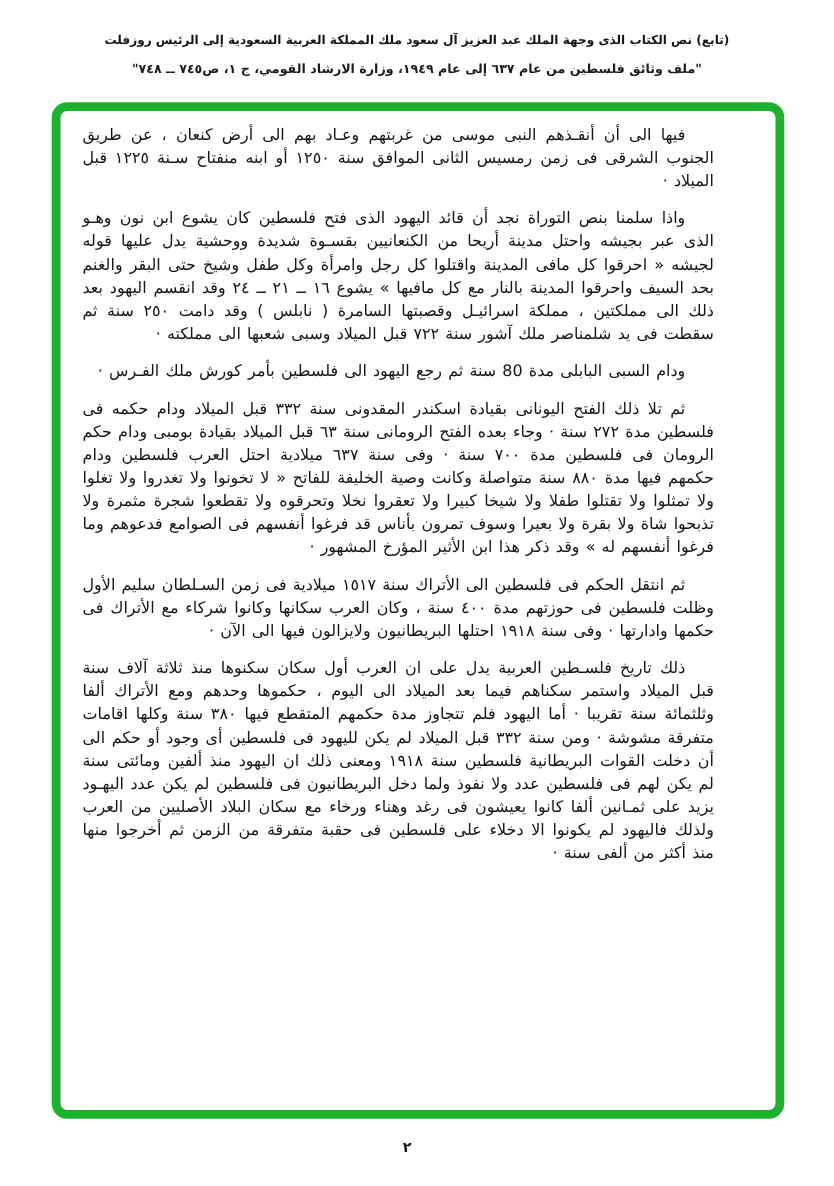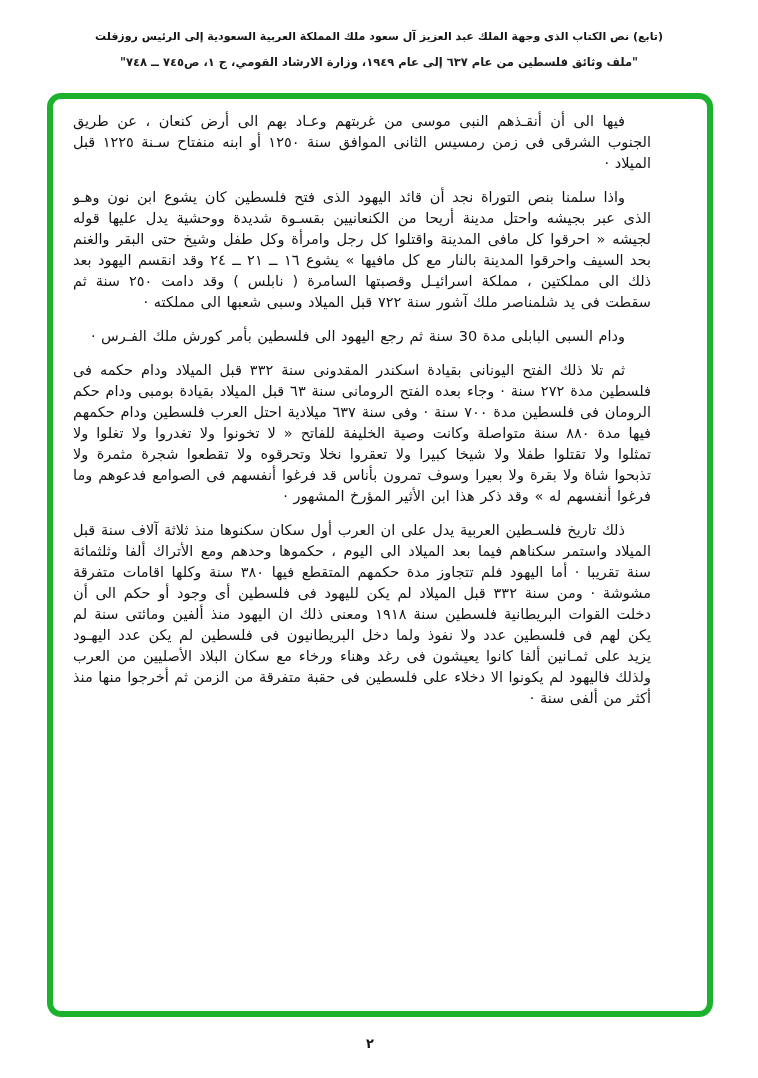--- a/index.html
+++ b/index.html
@@ -33,21 +33,21 @@
     margin-top: 7px;
     color: #1c1c1c;
   }
   .frame {
     position: absolute;
     left: 47px;
     top: 93px;
     width: 666px;
     height: 924px;
     box-sizing: border-box;
-    border: 6px solid #0f172a;
+    border: 8px solid #0f172a;
     border-radius: 14px;
     overflow: hidden;
     background: #ffffff;
   }
   .content {
     direction: rtl;
     text-align: justify;
     padding: 12px 56px 0 20px;
     font-size: 14.5px;
     line-height: 21px;
@@ -74,19 +74,20 @@
 
 <div class="header">
   <div class="header-title">(تابع) نص الكتاب الذى وجهة الملك عبد العزيز آل سعود ملك المملكة العربية السعودية إلى الرئيس روزفلت</div>
   <div class="header-source">"ملف وثائق فلسطين من عام ٦٣٧ إلى عام ١٩٤٩، وزارة الارشاد القومي، ج ١، ص٧٤٥ ــ ٧٤٨"</div>
 </div>
 
 <div class="frame" style="border-color: rgb(28, 178, 45);">
   <div class="content">
     <p>فيها الى أن أنقـذهم النبى موسى من غربتهم وعـاد بهم الى أرض كنعان ، عن طريق الجنوب الشرقى فى زمن رمسيس الثانى الموافق سنة ١٢٥٠ أو ابنه منفتاح سـنة ١٢٢٥ قبل الميلاد ·</p>
     <p>واذا سلمنا بنص التوراة نجد أن قائد اليهود الذى فتح فلسطين كان يشوع ابن نون وهـو الذى عبر بجيشه واحتل مدينة أريحا من الكنعانيين بقسـوة شديدة ووحشية يدل عليها قوله لجيشه « احرقوا كل مافى المدينة واقتلوا كل رجل وامرأة وكل طفل وشيخ حتى البقر والغنم بحد السيف واحرقوا المدينة بالنار مع كل مافيها » يشوع ١٦ ــ ٢١ ــ ٢٤ وقد انقسم اليهود بعد ذلك الى مملكتين ، مملكة اسرائيـل وقصبتها السامرة ( نابلس ) وقد دامت ٢٥٠ سنة ثم سقطت فى يد شلمناصر ملك آشور سنة ٧٢٢ قبل الميلاد وسبى شعبها الى مملكته ·</p>
-    <p>ودام السبى البابلى مدة 30 سنة ثم رجع اليهود الى فلسطين بأمر كورش ملك الفـرس ·</p>
+    <p>ودام السبى البابلى مدة 80 سنة ثم رجع اليهود الى فلسطين بأمر كورش ملك الفـرس ·</p>
     <p>ثم تلا ذلك الفتح اليونانى بقيادة اسكندر المقدونى سنة ٣٣٢ قبل الميلاد ودام حكمه فى فلسطين مدة ٢٧٢ سنة · وجاء بعده الفتح الرومانى سنة ٦٣ قبل الميلاد بقيادة بومبى ودام حكم الرومان فى فلسطين مدة ٧٠٠ سنة · وفى سنة ٦٣٧ ميلادية احتل العرب فلسطين ودام حكمهم فيها مدة ٨٨٠ سنة متواصلة وكانت وصية الخليفة للفاتح « لا تخونوا ولا تغدروا ولا تغلوا ولا تمثلوا ولا تقتلوا طفلا ولا شيخا كبيرا ولا تعقروا نخلا وتحرقوه ولا تقطعوا شجرة مثمرة ولا تذبحوا شاة ولا بقرة ولا بعيرا وسوف تمرون بأناس قد فرغوا أنفسهم فى الصوامع فدعوهم وما فرغوا أنفسهم له » وقد ذكر هذا ابن الأثير المؤرخ المشهور ·</p>
+    <p>ثم انتقل الحكم فى فلسطين الى الأتراك سنة ١٥١٧ ميلادية فى زمن السـلطان سليم الأول وظلت فلسطين فى حوزتهم مدة ٤٠٠ سنة ، وكان العرب سكانها وكانوا شركاء مع الأتراك فى حكمها وادارتها · وفى سنة ١٩١٨ احتلها البريطانيون ولايزالون فيها الى الآن ·</p>
     <p>ذلك تاريخ فلسـطين العربية يدل على ان العرب أول سكان سكنوها منذ ثلاثة آلاف سنة قبل الميلاد واستمر سكناهم فيما بعد الميلاد الى اليوم ، حكموها وحدهم ومع الأتراك ألفا وثلثمائة سنة تقريبا · أما اليهود فلم تتجاوز مدة حكمهم المتقطع فيها ٣٨٠ سنة وكلها اقامات متفرقة مشوشة · ومن سنة ٣٣٢ قبل الميلاد لم يكن لليهود فى فلسطين أى وجود أو حكم الى أن دخلت القوات البريطانية فلسطين سنة ١٩١٨ ومعنى ذلك ان اليهود منذ ألفين ومائتى سنة لم يكن لهم فى فلسطين عدد ولا نفوذ ولما دخل البريطانيون فى فلسطين لم يكن عدد اليهـود يزيد على ثمـانين ألفا كانوا يعيشون فى رغد وهناء ورخاء مع سكان البلاد الأصليين من العرب ولذلك فاليهود لم يكونوا الا دخلاء على فلسطين فى حقبة متفرقة من الزمن ثم أخرجوا منها منذ أكثر من ألفى سنة ·</p>
   </div>
 </div>
 
 <div class="page-number">٢</div>
 
 </body></html>

